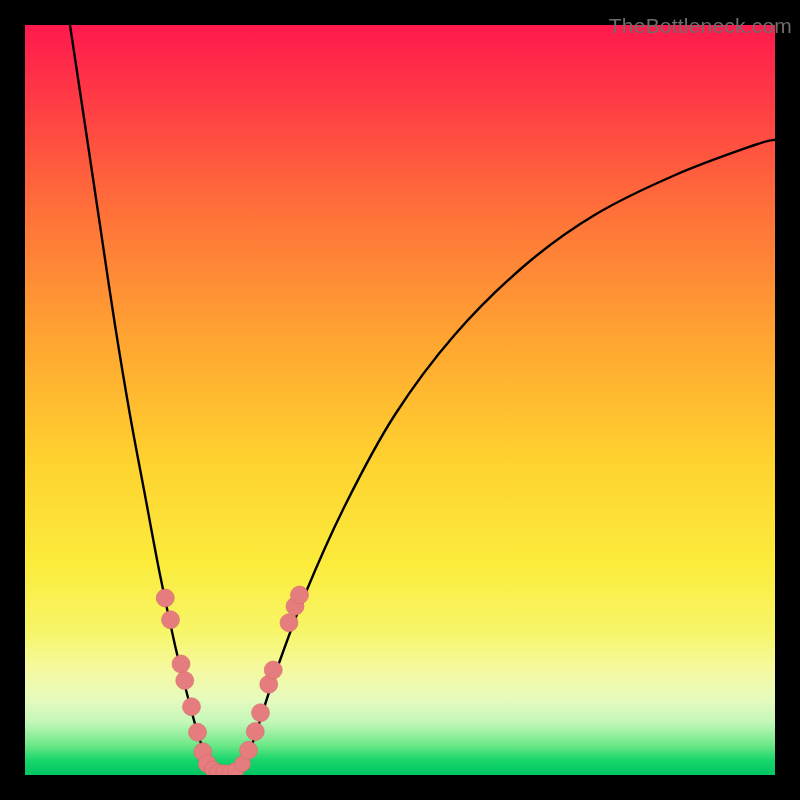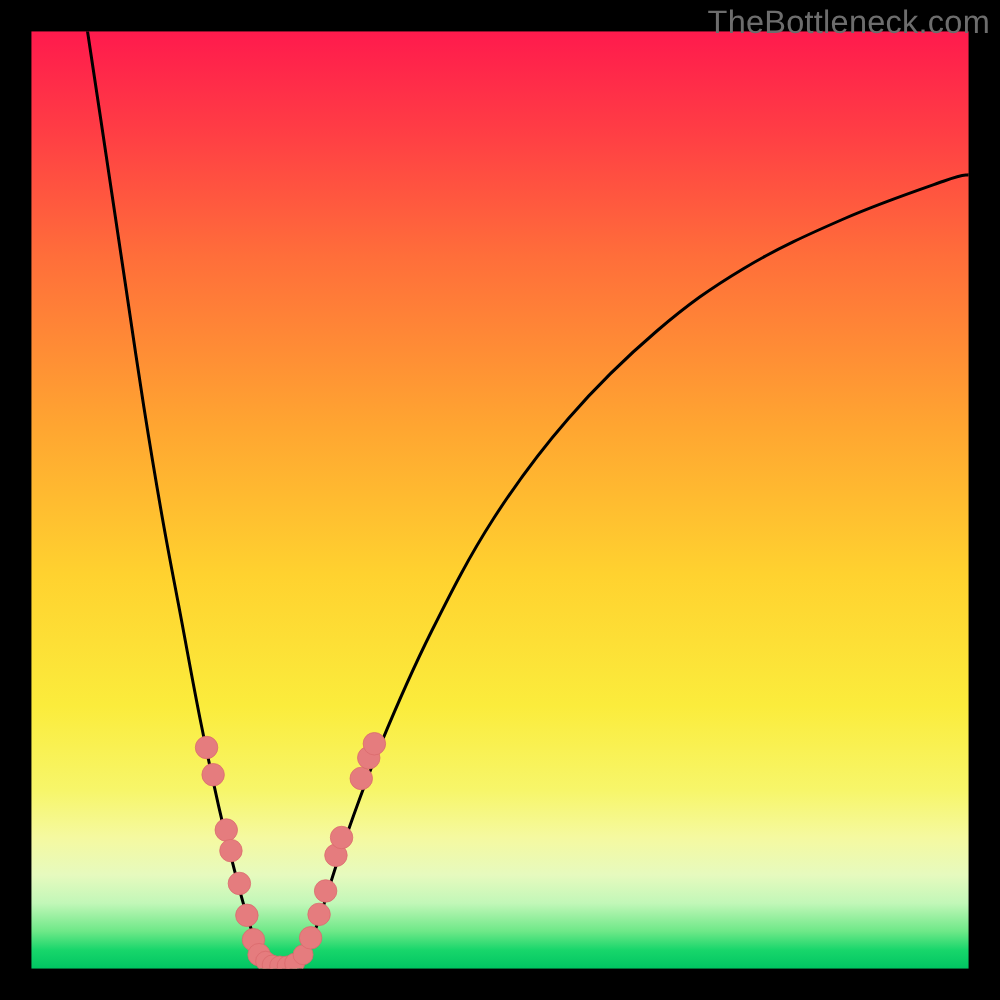--- a/index.html
+++ b/index.html
@@ -51,24 +51,24 @@
   }
   .curve-svg {
     position: absolute;
     top: 0;
     left: 0;
     width: 100%;
     height: 100%;
   }
   .watermark {
     position: absolute;
-    top: 2px;
+    top: 14px;
     right: 8px;
     color: #6d6d6d;
-    font-size: 26px;
+    font-size: 21px;
     letter-spacing: 0.2px;
     font-weight: 500;
     user-select: none;
   }
 </style>
 </head>
 <body>
 
 <div class="frame">
   <div class="plot">

